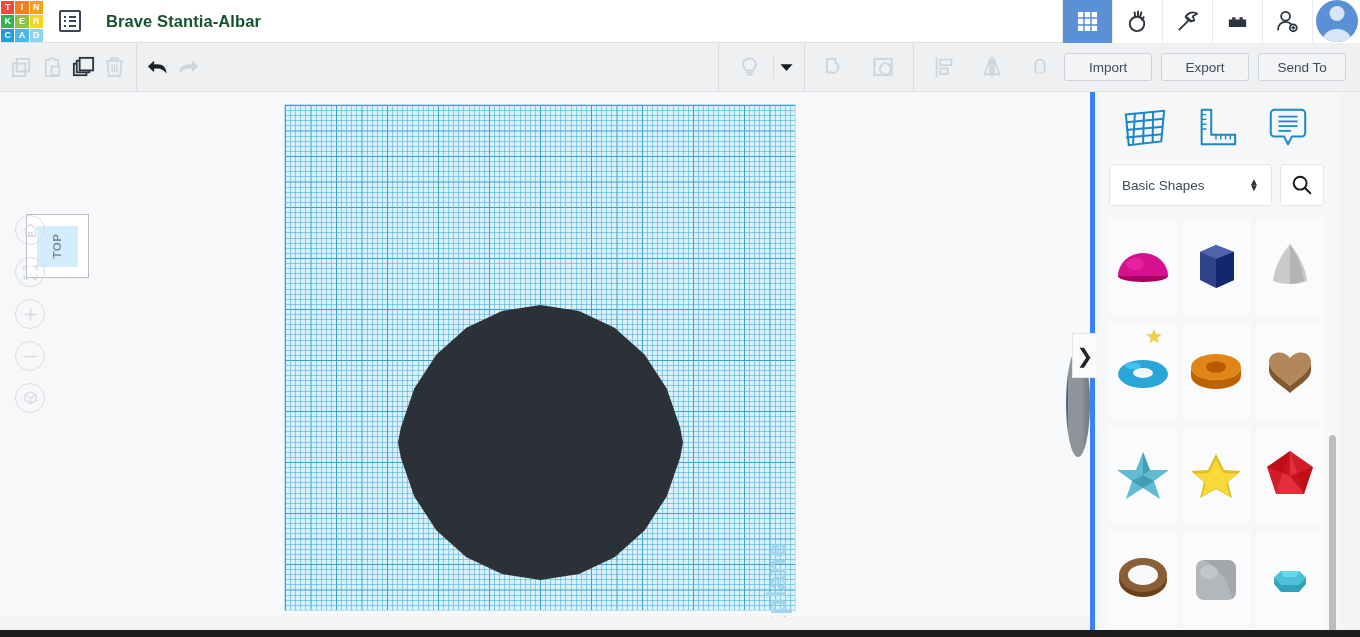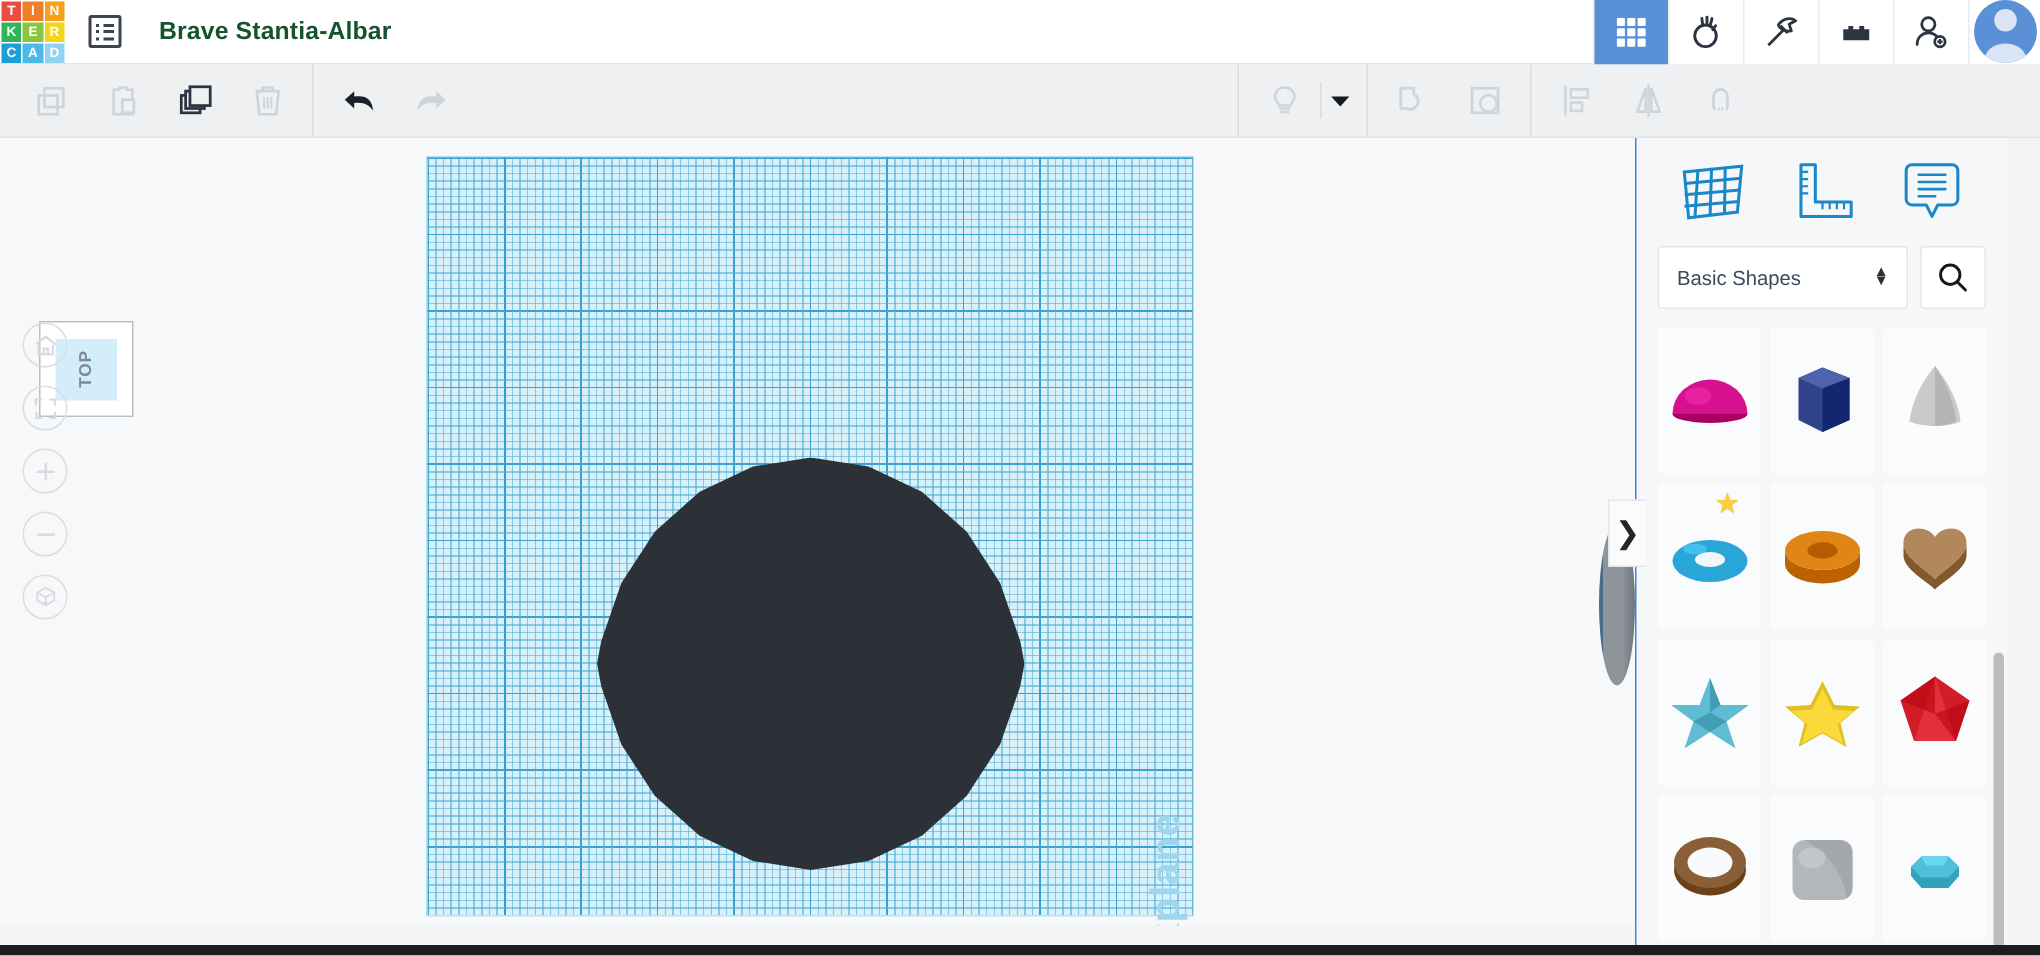--- a/index.html
+++ b/index.html
@@ -154,21 +154,21 @@
   .peek-shape {
     position: absolute; left: 1066px; top: 349px; width: 24px; height: 108px;
     border-radius: 50%;
     background: linear-gradient(to right, #4a6a8c 0 10%, #8d949a 10% 65%, #6f757b 100%);
     z-index: 4;
   }
 
   
   .panel {
     position: absolute; left: 1090px; top: 92px; width: 248px; height: 545px;
-    background: #f6f7f8; border-left: 1px solid #3b82f6;
+    background: #f6f7f8; border-left: 5px solid #3b82f6;
   }
   .panel-icons {
     display: flex; align-items: center; justify-content: space-around;
     height: 72px; padding: 0 14px;
   }
   .panel-ico { width: 56px; height: 52px; display: flex; align-items: center; justify-content: center; cursor: pointer; }
   .panel-ctl { display: flex; align-items: center; gap: 8px; padding: 0 14px 12px 14px; }
   .select {
     flex: 1; height: 42px; background: #fff; border: 1px solid #e3e6e9; border-radius: 3px;
     display: flex; align-items: center; padding: 0 12px;
@@ -384,20 +384,25 @@
       <div class="tool">
         <svg width="26" height="26" viewBox="0 0 28 28">
             <g fill="none" stroke="#cdd4da" stroke-width="1.9">
           <path d="M9 20 V11 a5 5 0 0 1 10 0 v9"></path>
           <path d="M9 20 h4.5 M14.5 20 h4.5" stroke-dasharray="1.6 1.8"></path>
             </g>
           </svg>
       </div>
     </div>
 
+    <div class="tbtns">
+      <div class="tbtn">Import</div>
+      <div class="tbtn">Export</div>
+      <div class="tbtn">Send To</div>
+    </div>
   </div>
 
   <div class="canvas">
     <div class="workplane">
       <div class="wp-label">Workplane</div>
     </div>
     <div class="solid"></div>
 
     <div class="viewcube">
       <div class="face">

